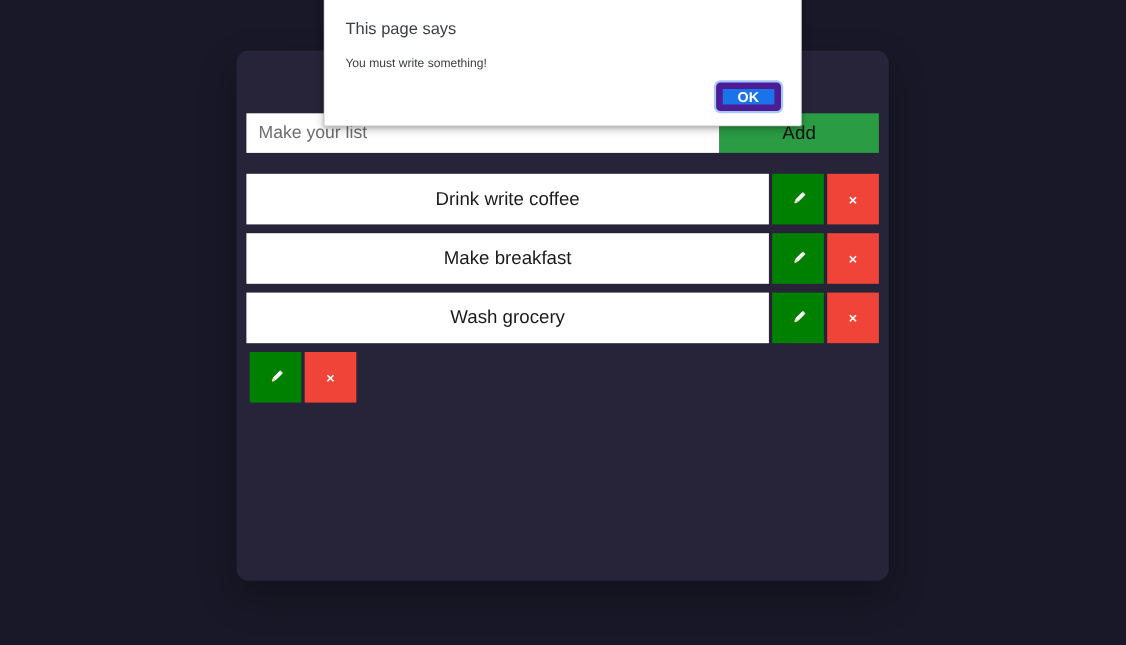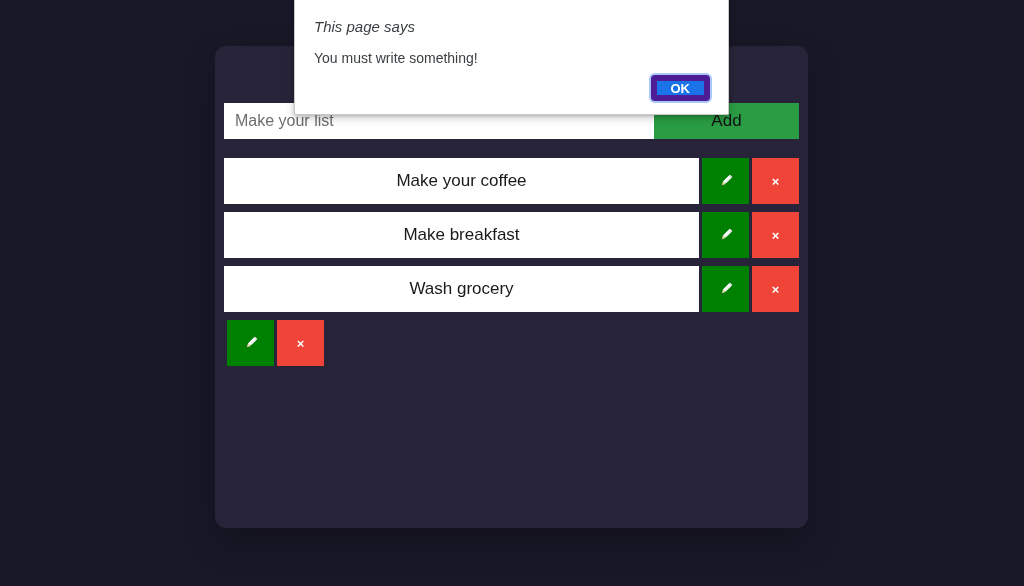--- a/index.html
+++ b/index.html
@@ -143,25 +143,24 @@
     box-shadow: 0 3px 8px rgba(0,0,0,0.22), 0 1px 3px rgba(0,0,0,0.14);
     padding: 16px;
     z-index: 50;
     font-family: "Liberation Sans", sans-serif;
   }
   .alert-title {
     color: #3c4043;
     font-size: 15px;
     margin: 17px 0 4px 3px;
     line-height: 20px;
-    font-style: italic;
   }
   .alert-message {
     color: #3c4043;
-    font-size: 14px;
+    font-size: 11px;
     margin: 12px 0 0 3px;
     line-height: 18px;
   }
   .alert-actions {
     position: absolute;
     right: 18px;
     bottom: 13px;
   }
   .alert-ok-button {
     min-width: 56px;
@@ -184,21 +183,21 @@
 <div class="app-card">
 
   <div class="entry-row">
     <input class="todo-input" type="text" placeholder="Make your list" style="">
     <button class="add-button">Add</button>
   </div>
 
   <ul class="task-list">
 
     <li class="task-row">
-      <div class="task-label">Make your coffee</div>
+      <div class="task-label">Drink write coffee</div>
       <button class="edit-button">
         <span>
           <svg width="20" height="20" viewBox="0 0 20 20" aria-hidden="true">
             <g transform="rotate(45 10 10)">
               <rect x="8.3" y="3.3" width="3.4" height="9.2" rx="1.3" fill="#f2f2f2"></rect>
               <rect x="8.3" y="3.3" width="1.5" height="9.2" fill="#ffffff"></rect>
               <polygon points="8.3,12.5 11.7,12.5 10,16.3" fill="#efe0b4"></polygon>
               <polygon points="9.2,15.2 10.8,15.2 10,16.8" fill="#3b3b3b"></polygon>
               <rect x="8.3" y="2.6" width="3.4" height="1.6" rx="0.6" fill="#d8d8d8"></rect>
             </g>

